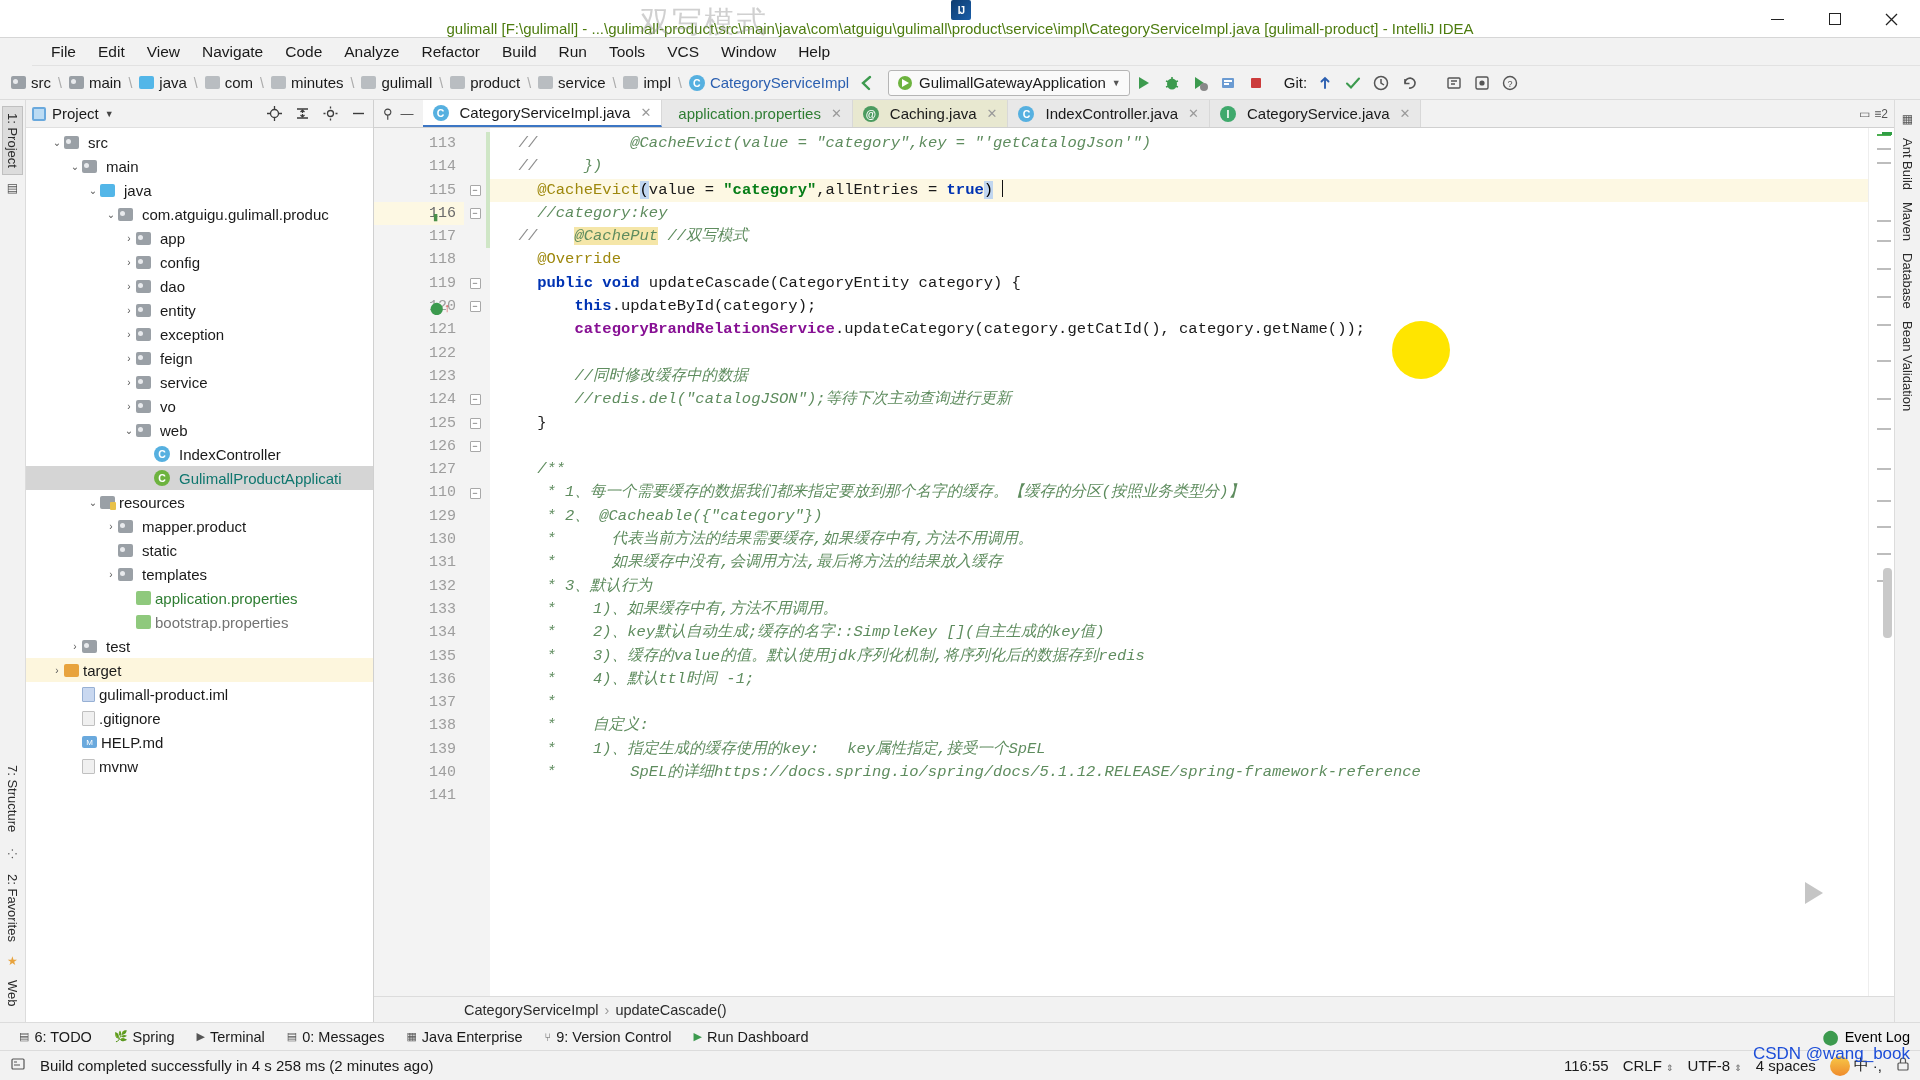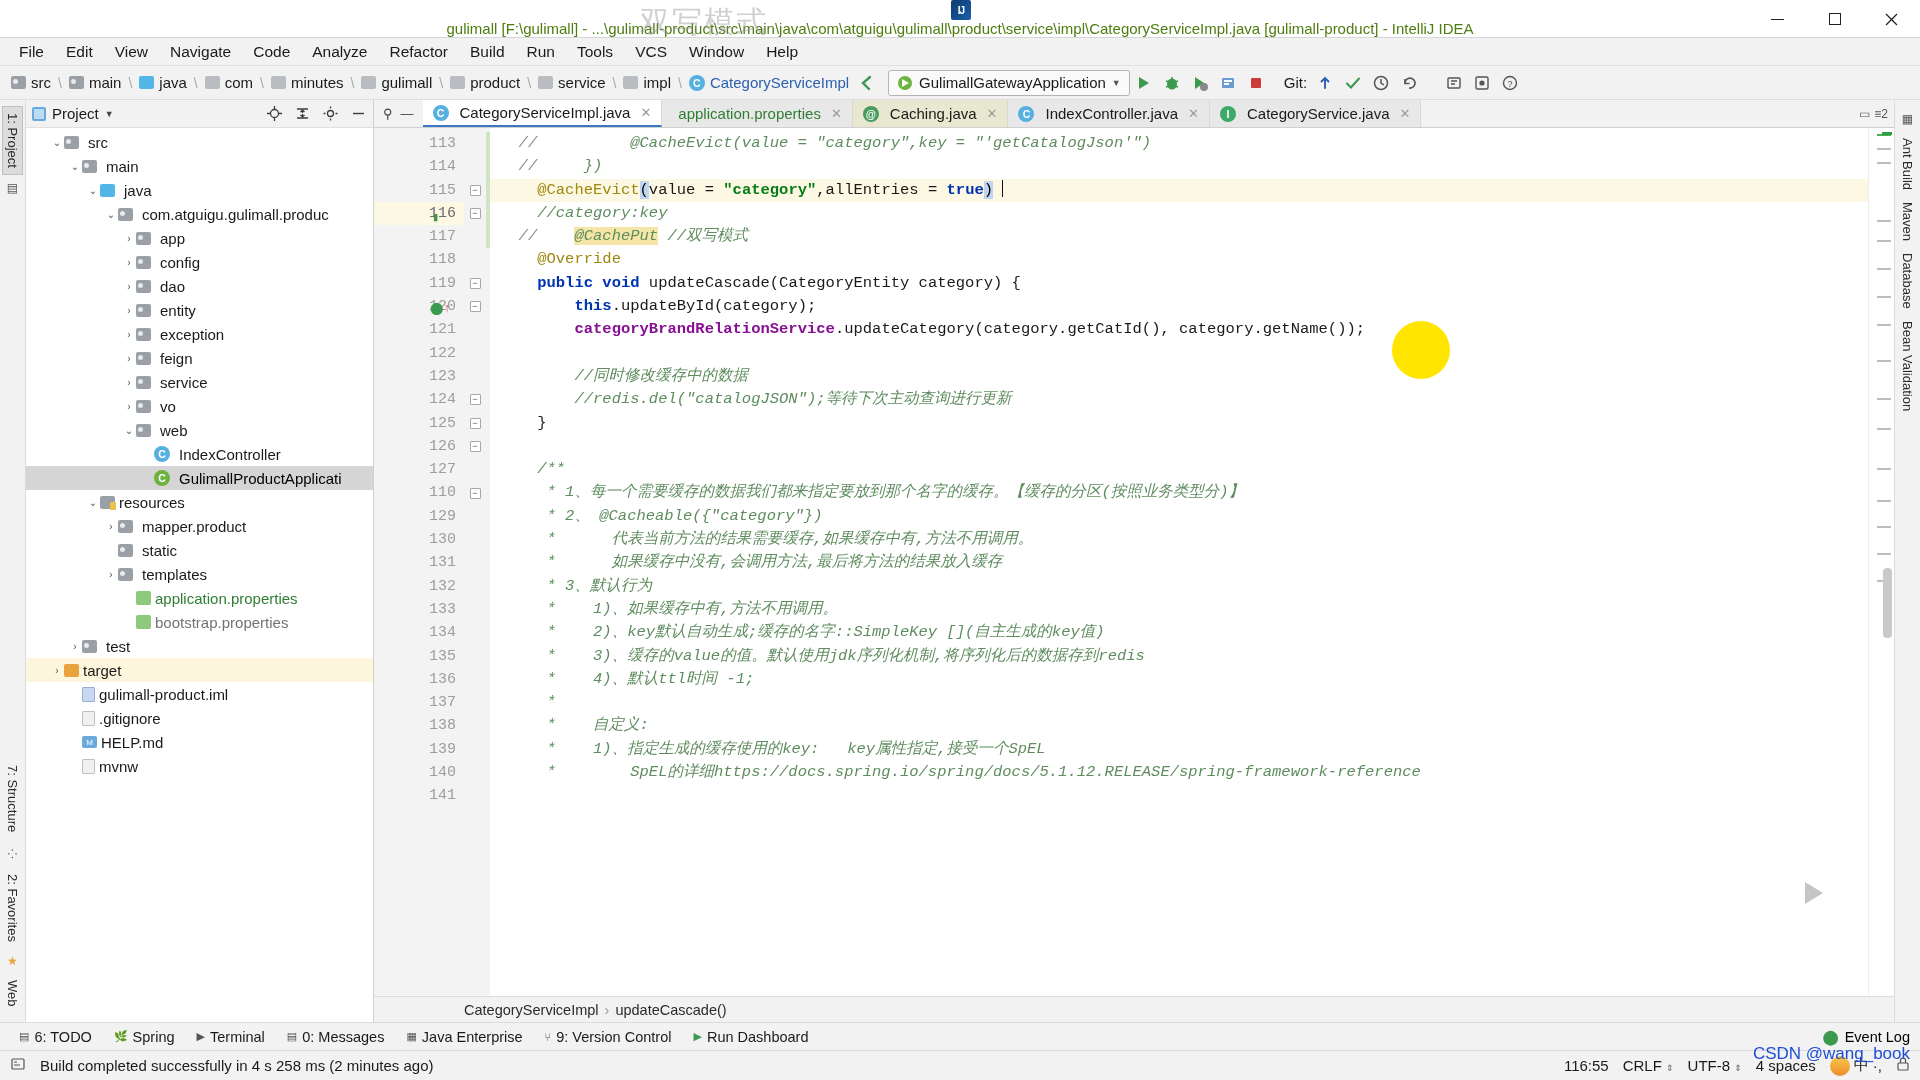--- a/index.html
+++ b/index.html
@@ -40,20 +40,21 @@
     font-size: 30px; color: rgba(150,150,150,0.45);
     font-family:"Liberation Sans", sans-serif;
     letter-spacing: 2px; pointer-events:none;
   }
 
   
   .menubar {
     height: 28px; min-height:28px; background: #f2f2f2;
     display:flex; align-items:center; padding-left: 8px;
     border-bottom: 1px solid #e2e2e2;
+    margin-left: 32px;
   }
   .menu-item {
     font-size: 15.5px; color:#1a1a1a; padding: 2px 11px; white-space:nowrap;
   }
 
   
   .navbar {
     height: 34px; min-height:34px; background:#f2f2f2;
     display:flex; align-items:center; padding-left: 8px;
     border-bottom: 1px solid #dcdcdc;
@@ -115,21 +116,21 @@
   .pp-caret { font-size:9px; color:#444; }
   .pp-actions { margin-left:auto; display:flex; gap:10px; align-items:center; }
   .pp-act { width:18px;height:18px;display:flex;align-items:center;justify-content:center;color:#3c3c3c;font-size:14px;}
 
   .tree { flex:1 1 auto; overflow:hidden; padding-top:2px; font-size:15px; color:#1a1a1a; }
   .trow { height:24px; display:flex; align-items:center; white-space:nowrap; padding-right:4px; }
   .trow.sel { background:#d5d5d5; }
   .trow.sel-orange { background:#fdf6dd; }
   .tarrow { width:14px; flex:0 0 14px; text-align:center; font-size:10px; color:#5a5a5a; }
   .tlabel { margin-left:4px; }
-  .tlabel.blue { color:#000000; }
+  .tlabel.blue { color:#0f766e; }
   .ficon-y { width:15px;height:13px;border-radius:2px;background:#e8a33d;flex:0 0 auto;}
   .ficon-res { width:15px;height:13px;border-radius:2px;background:#9aa0a6;flex:0 0 auto;position:relative;}
   .ficon-res:after{content:"";position:absolute;right:-1px;bottom:-1px;width:6px;height:8px;background:#e8c14a;border-radius:1px;}
   .iml-ico{width:13px;height:15px;background:#c9d8f0;border:1px solid #97b0d4;border-radius:1px;}
   .md-ico{width:15px;height:12px;background:#6aa9dd;color:#fff;font-size:8px;display:flex;align-items:center;justify-content:center;border-radius:2px;}
   .txt-ico{width:13px;height:15px;background:#f0f0f0;border:1px solid #c0c0c0;border-radius:1px;}
   .sb-ico{width:15px;height:14px;background:#8fc97d;border-radius:2px;}
 
   
   .editor-area { flex:1 1 auto; display:flex; flex-direction:column; min-width:0; background:#fff; }

